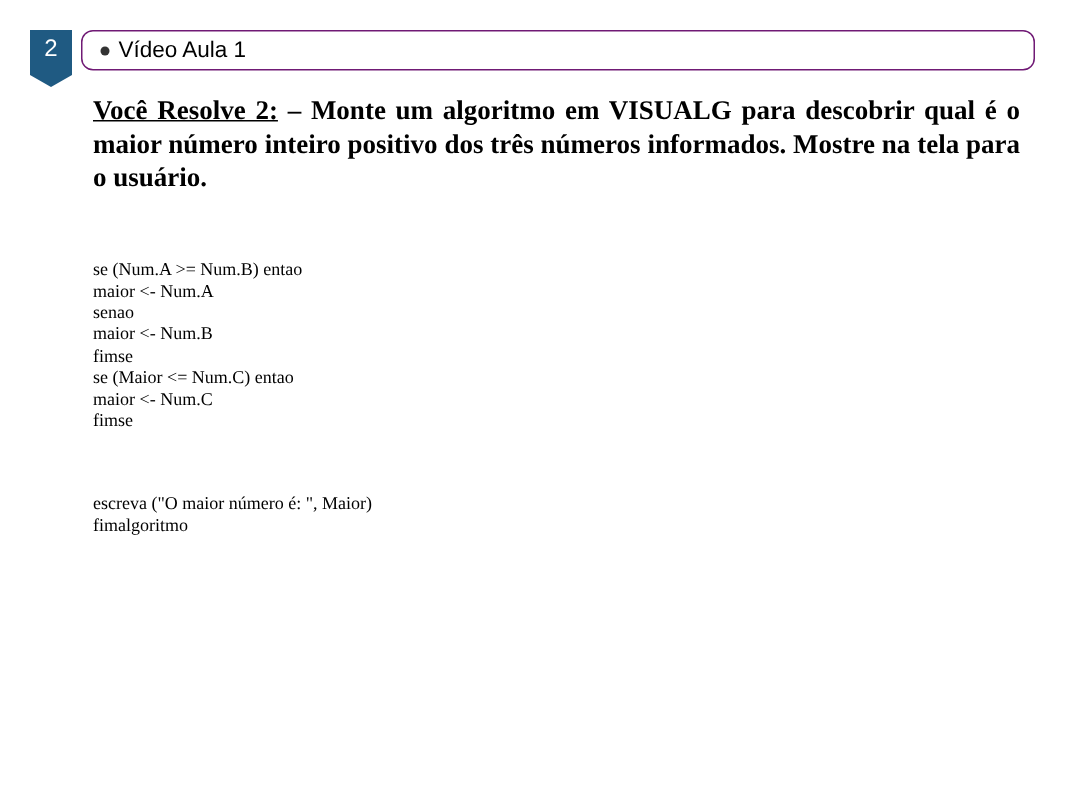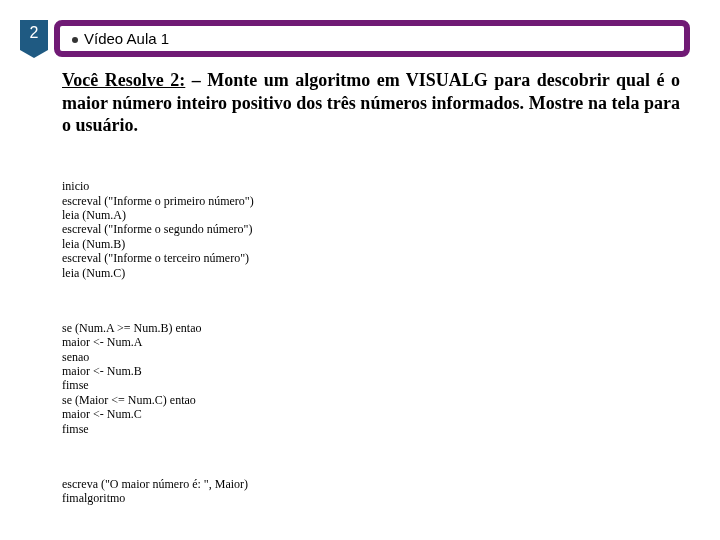--- a/index.html
+++ b/index.html
@@ -34,21 +34,21 @@
     content: "";
     position: absolute;
     bottom: -8px;
     left: 0;
     border-left: 14px solid transparent;
     border-right: 14px solid transparent;
     border-top: 8px solid #1f5a82;
   }
   .title-box {
     flex: 1;
-    border: 6px solid #701a75;
+    border: 1px solid #701a75;
     border-radius: 8px;
     margin-left: 6px;
     padding: 4px 12px;
     font-size: 15px;
     color: #000;
   }
   .bullet-dot {
     display: inline-block;
     width: 6px;
     height: 6px;
@@ -96,27 +96,20 @@
       <span class="bullet-dot"></span><span>Vídeo Aula 1</span>
     </div>
   </div>
 
   <div class="content">
     <div class="problem">
       <span class="lead">Você Resolve 2:</span><span> – Monte um algoritmo em VISUALG para descobrir qual é o maior número inteiro positivo dos três números informados. Mostre na tela para o usuário.</span>
     </div>
 
     <div class="code-block">
-      <div class="para">inicio
-escreval ("Informe o primeiro número")
-leia (Num.A)
-escreval ("Informe o segundo número")
-leia (Num.B)
-escreval ("Informe o terceiro número")
-leia (Num.C)</div>
       <div class="para">se (Num.A &gt;= Num.B) entao
 maior &lt;- Num.A
 senao
 maior &lt;- Num.B
 fimse
 se (Maior &lt;= Num.C) entao
 maior &lt;- Num.C
 fimse</div>
       <div class="para">escreva ("O maior número é: ", Maior)
 fimalgoritmo</div>

